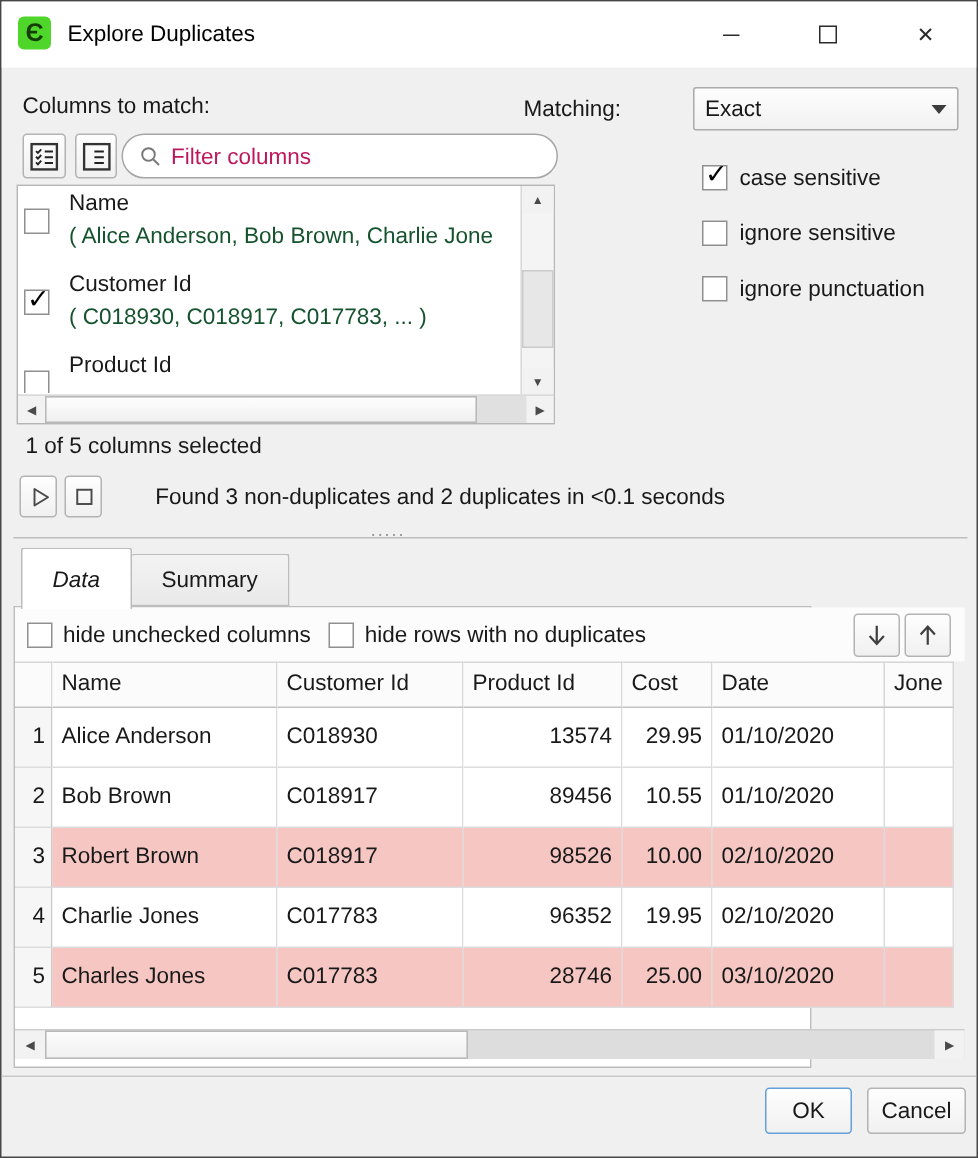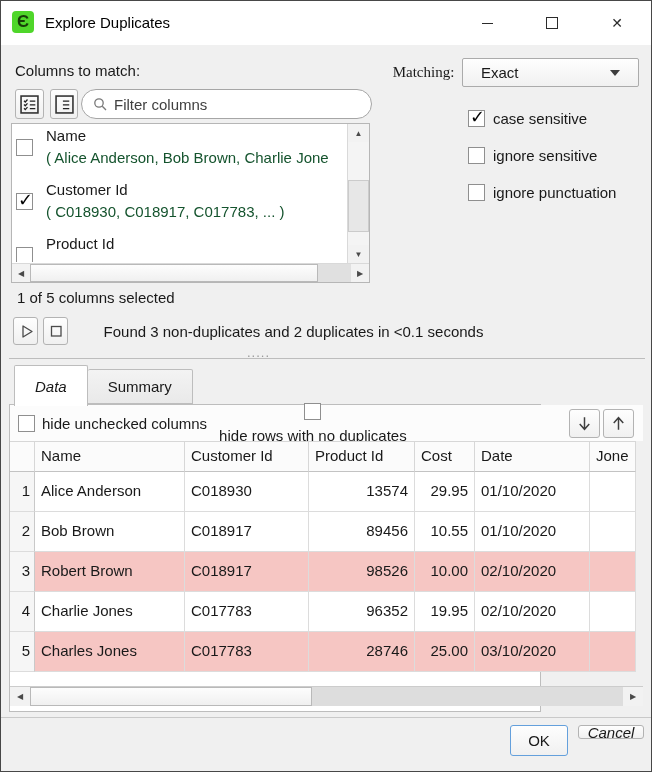--- a/index.html
+++ b/index.html
@@ -17,21 +17,21 @@
   .glyph-max{width:10px;height:10px;border:1px solid #2b2b2b;}
   
   .uibtn{background:linear-gradient(#fefefe,#f0f0f0);border:1px solid #b3b3b3;border-radius:3px;
     box-sizing:border-box;display:flex;align-items:center;justify-content:center;}
   
   .heading{position:absolute;left:14px;top:61px;}
   .btn-checkall{position:absolute;left:14px;top:88px;width:29px;height:30px;}
   .btn-uncheckall{position:absolute;left:49px;top:88px;width:28px;height:30px;}
   .filter{position:absolute;left:80px;top:88px;width:291px;height:30px;border:1px solid #a6a6a6;border-radius:15px;
     background:#fff;box-sizing:border-box;display:flex;align-items:center;padding-left:10px;gap:6px;}
-  .filter-placeholder{color:#404040;}
+  .filter-placeholder{color:#be185d;}
   .listbox{position:absolute;left:10px;top:122px;width:359px;height:160px;background:#fff;border:1px solid #b6b6b6;box-sizing:border-box;}
   .list-view{position:absolute;left:0;top:0;width:335px;height:138px;overflow:hidden;}
   .list-item{position:relative;height:54px;}
   .cb{width:17px;height:17px;background:#fff;border:1px solid #8f8f8f;box-sizing:border-box;position:relative;flex:none;}
   .cb.checked::after{content:"\2713";position:absolute;left:1px;top:-5px;font-size:18px;font-weight:bold;color:#000;}
   .list-item .cb{position:absolute;left:4px;top:15px;}
   .item-label{position:absolute;left:34px;top:3px;white-space:nowrap;}
   .item-sample{position:absolute;left:34px;top:25px;color:#14532d;white-space:nowrap;overflow:hidden;width:298px;}
   
   .sb-btn{display:flex;align-items:center;justify-content:center;font-size:8px;color:#4a4a4a;background:#f2f2f2;}
@@ -39,45 +39,45 @@
   .vscroll .sb-up{position:absolute;top:0;left:0;right:0;height:18px;}
   .vscroll .sb-down{position:absolute;bottom:0;left:0;right:0;height:18px;}
   .vscroll .sb-thumb{position:absolute;left:0;right:0;top:56px;height:52px;background:#e7e7e7;border:1px solid #cbcbcb;box-sizing:border-box;}
   .hscroll{position:absolute;left:0;bottom:0;height:19px;width:357px;background:#e0e0e0;border-top:1px solid #d9d9d9;box-sizing:border-box;display:flex;}
   .hscroll .sb-btn{width:18px;height:100%;}
   .hscroll .track{position:relative;flex:1;}
   .hscroll .sb-thumb{position:absolute;left:0;top:0;bottom:0;background:linear-gradient(#fdfdfd,#f0f0f0);border:1px solid #b9b9b9;box-sizing:border-box;}
   .listbox .hscroll .sb-thumb{width:288px;}
   .status{position:absolute;left:16px;top:288px;}
   
-  .matching-label{position:absolute;left:380px;top:63px;width:85px;text-align:center;font-family:Liberation Serif, serif;}
+  .matching-label{position:absolute;left:348px;top:63px;width:85px;text-align:left;}
   .dropdown{position:absolute;left:461px;top:57px;width:177px;height:29px;background:linear-gradient(#fefefe,#f1f1f1);
     border:1px solid #ababab;border-radius:2px;box-sizing:border-box;display:flex;align-items:center;
-    justify-content:space-between;padding:0 18px;}
+    justify-content:space-between;padding:0 7px;}
   .dd-arrow{width:0;height:0;border-left:5px solid transparent;border-right:5px solid transparent;border-top:6px solid #3d3d3d;}
   .match-options{position:absolute;left:467px;top:99px;}
   .match-opt{display:flex;align-items:center;gap:8px;height:37px;}
   
   .btn-run{position:absolute;left:12px;top:316px;width:25px;height:28px;}
   .btn-stop{position:absolute;left:42px;top:316px;width:25px;height:28px;}
   .found{position:absolute;left:70px;top:322px;width:445px;text-align:center;}
   .splitter-line{position:absolute;left:8px;top:357px;width:636px;height:1px;background:#bdbdbd;}
   .splitter-dots{position:absolute;left:246px;top:344px;font-size:13px;letter-spacing:1px;color:#9a9a9a;}
   
   .tabs{position:absolute;left:13px;top:364px;height:40px;display:flex;align-items:flex-start;z-index:3;}
   .tab{height:35px;margin-top:4px;background:linear-gradient(#f3f3f3,#e9e9e9);border:1px solid #bdbdbd;
     box-sizing:border-box;display:flex;align-items:center;padding:0 20px;border-radius:2px 2px 0 0;}
   .tab + .tab{border-left:none;}
   .tab.active{height:41px;margin-top:0;background:#fff;border-bottom:none;font-style:italic;}
   .tabframe{position:absolute;left:8px;top:403px;width:532px;height:308px;background:#fff;border:1px solid #bdbdbd;box-sizing:border-box;}
   
   .optbar{position:absolute;left:0;top:0;width:633px;height:36px;background:#fcfcfc;display:flex;align-items:center;}
   .opt{display:flex;align-items:center;gap:7px;}
   .opt:first-of-type{margin-left:8px;}
-  .opt + .opt{margin-left:12px;flex-direction:column;}
+  .opt + .opt{margin-left:12px;}
   .btn-down{position:absolute;left:559px;top:4px;width:31px;height:29px;}
   .btn-up{position:absolute;left:593px;top:4px;width:31px;height:29px;}
   
   .thead{position:absolute;left:0;top:36px;display:flex;height:31px;}
   .thead .tc{background:#fbfbfb;border-top:1px solid #d7d7d7;border-bottom:1px solid #c3c3c3;border-right:1px solid #d7d7d7;
     box-sizing:border-box;line-height:28px;padding:0 6px;overflow:hidden;white-space:nowrap;}
   .thead .tc:nth-child(1){width:25px;padding:0;}
   .thead .tc:nth-child(2){width:150px;}
   .thead .tc:nth-child(3){width:124px;}
   .thead .tc:nth-child(4){width:106px;}
@@ -94,21 +94,21 @@
   .trow.dup .tc:not(.rn){background:#f6c6c3;}
   .tbl-hscroll{position:absolute;left:0;top:281px;width:633px;height:20px;background:#dddddd;border-top:1px solid #cccccc;
     box-sizing:border-box;display:flex;}
   .tbl-hscroll .sb-btn{width:20px;height:100%;}
   .tbl-hscroll .track{position:relative;flex:1;}
   .tbl-hscroll .sb-thumb{position:absolute;left:0;top:0;bottom:0;width:282px;background:linear-gradient(#fdfdfd,#f0f0f0);
     border:1px solid #b9b9b9;box-sizing:border-box;}
   
   .bottom-sep{position:absolute;left:0;top:716px;width:650px;height:1px;background:#c9c9c9;}
   .btn-ok{position:absolute;left:509px;top:724px;width:58px;height:31px;border-color:#64a0dc;}
-  .btn-cancel{position:absolute;left:577px;top:724px;width:66px;height:14px;font-style:italic;}
+  .btn-cancel{position:absolute;left:577px;top:724px;width:66px;height:31px;}
 </style>
 </head>
 <body>
 
 <div class="window">
 
   <div class="titlebar">
     <div class="logo">Є</div>
     <div class="title">Explore Duplicates</div>
     <div class="winbtn min">

